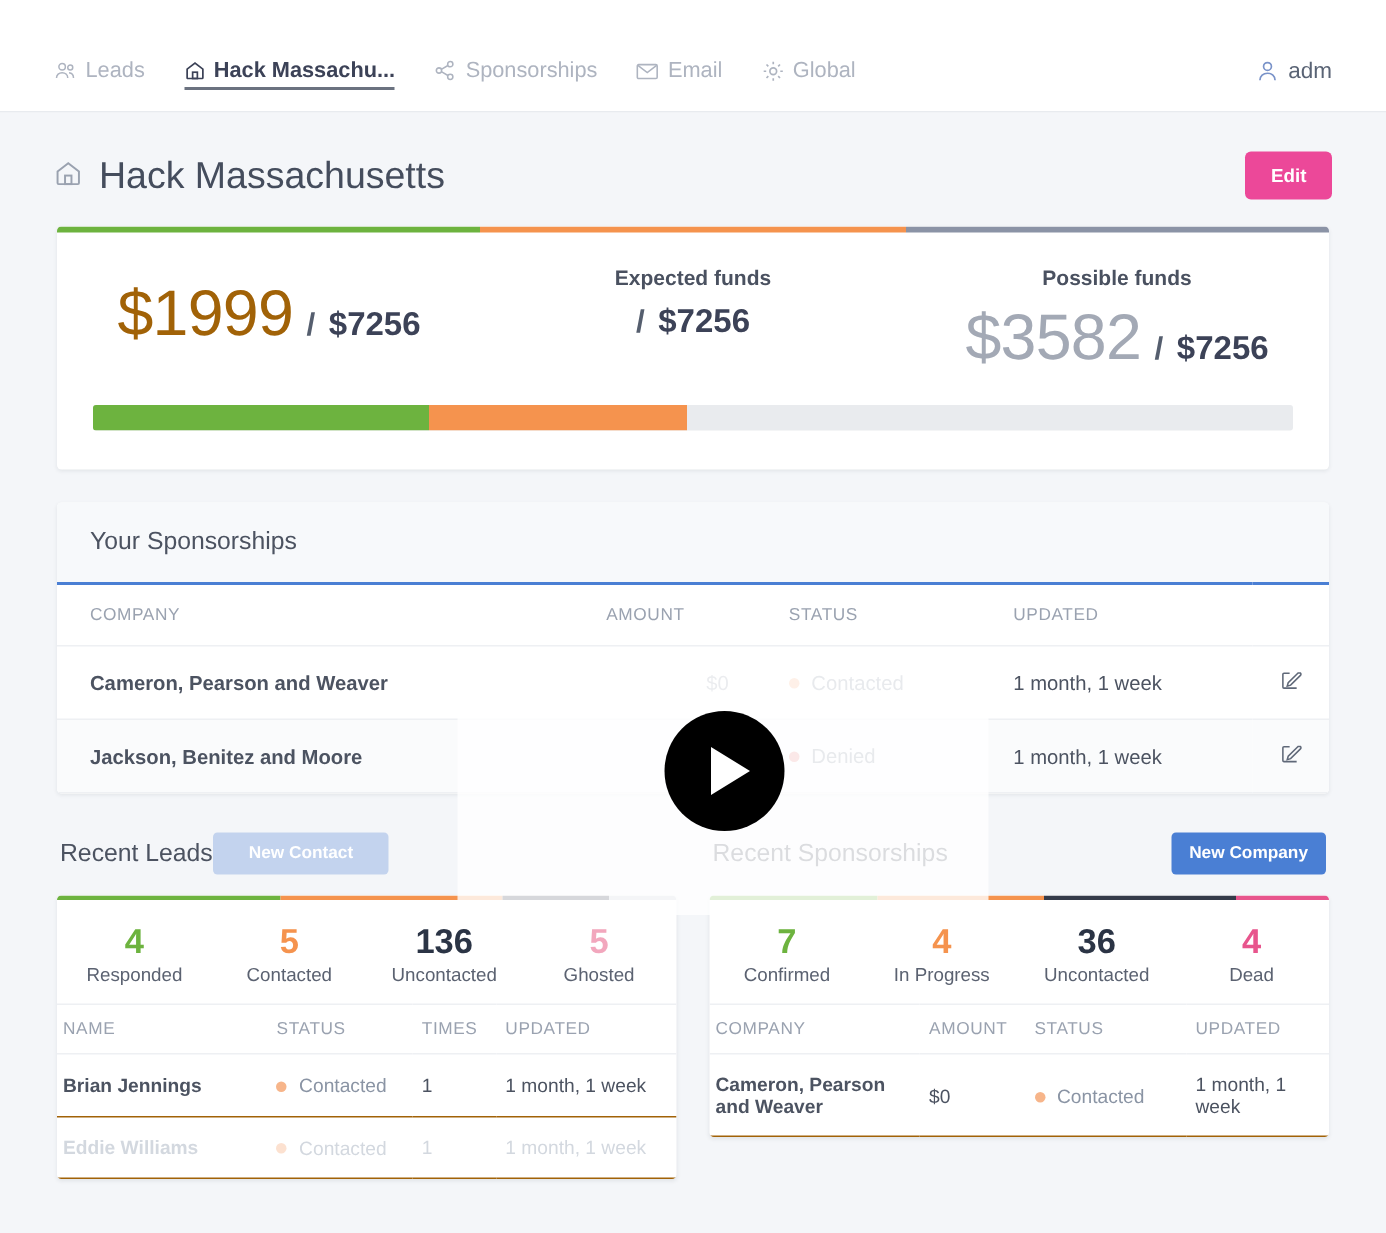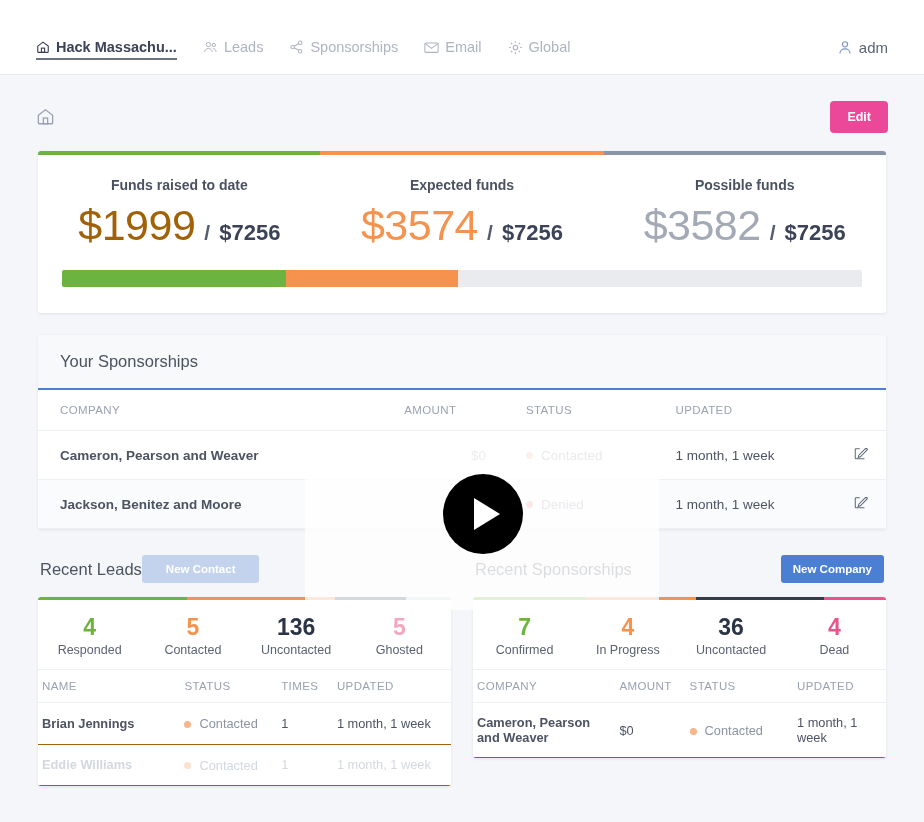--- a/index.html
+++ b/index.html
@@ -193,42 +193,42 @@
   }
 </style>
 </head>
 <body>
 
 <div class="page">
 
   <div class="topnav">
     <div class="nav-items">
 
-      <div class="nav-item active">
-        <span class="nav-ico">
-          <svg width="14" height="14" viewBox="0 0 16 16" fill="none" stroke="#3c4257" stroke-width="1.3">
-            <path d="M2 7l6-4.6L14 7v6.5a.6.6 0 0 1-.6.6H2.6a.6.6 0 0 1-.6-.6z"></path>
-            <rect x="6.2" y="9.3" width="3.6" height="4.8"></rect>
-          </svg>
-        </span>
-        <span>Hack Massachu...</span>
-      </div>
-
       <div class="nav-item">
         <span class="nav-ico">
           <svg width="15" height="14" viewBox="0 0 18 16" fill="none" stroke="#aeb4c0" stroke-width="1.2">
             <circle cx="6.5" cy="5" r="2.6"></circle>
             <path d="M2 14c0-2.6 2-4.2 4.5-4.2S11 11.4 11 14"></path>
             <circle cx="13" cy="5.6" r="2"></circle>
             <path d="M12 9.8c2 .2 3.6 1.6 3.6 4.2"></path>
           </svg>
         </span>
         <span>Leads</span>
       </div>
 
+      <div class="nav-item active">
+        <span class="nav-ico">
+          <svg width="14" height="14" viewBox="0 0 16 16" fill="none" stroke="#3c4257" stroke-width="1.3">
+            <path d="M2 7l6-4.6L14 7v6.5a.6.6 0 0 1-.6.6H2.6a.6.6 0 0 1-.6-.6z"></path>
+            <rect x="6.2" y="9.3" width="3.6" height="4.8"></rect>
+          </svg>
+        </span>
+        <span>Hack Massachu...</span>
+      </div>
+
       <div class="nav-item">
         <span class="nav-ico">
           <svg width="15" height="14" viewBox="0 0 16 16" fill="none" stroke="#aeb4c0" stroke-width="1.2">
             <circle cx="12.2" cy="3.2" r="2"></circle>
             <circle cx="3.6" cy="8" r="2"></circle>
             <circle cx="12.2" cy="12.8" r="2"></circle>
             <path d="M5.4 7.1l5-2.9M5.4 8.9l5 2.9"></path>
           </svg>
         </span>
         <span>Sponsorships</span>
@@ -267,44 +267,43 @@
   </div>
 
   <div class="title-row">
     <div class="page-title">
       <span>
         <svg width="19" height="19" viewBox="0 0 16 16" fill="none" stroke="#9aa2b0" stroke-width="1.1">
           <path d="M2 7l6-4.6L14 7v6.5a.6.6 0 0 1-.6.6H2.6a.6.6 0 0 1-.6-.6z"></path>
           <rect x="6.2" y="9.3" width="3.6" height="4.8"></rect>
         </svg>
       </span>
+      <span>Hack Massachusetts</span>
     </div>
     <button class="edit-btn">Edit</button>
   </div>
 
   <div class="card funds-card">
     <div class="funds-topbar">
       <i style="background: rgb(109, 179, 63); width: 33.3%;"></i>
       <i style="background: rgb(245, 147, 78); width: 33.4%;"></i>
       <i style="background: rgb(139, 147, 166); width: 33.3%;"></i>
     </div>
 
     <div class="funds-row">
       <div class="fund-col">
-        <div class="fund-label">Funds raised to date</div>
         <div class="fund-amounts">
           <span class="fund-big" style="color: #a16207;">$1999</span>
           <span class="fund-sep">/</span>
           <span class="fund-total">$7256</span>
         </div>
       </div>
       <div class="fund-col">
         <div class="fund-label">Expected funds</div>
         <div class="fund-amounts">
-          <span class="fund-big" style="color: rgb(245, 147, 78);">$3574</span>
           <span class="fund-sep">/</span>
           <span class="fund-total">$7256</span>
         </div>
       </div>
       <div class="fund-col">
         <div class="fund-label">Possible funds</div>
         <div class="fund-amounts">
           <span class="fund-big" style="color: rgb(163, 169, 181);">$3582</span>
           <span class="fund-sep">/</span>
           <span class="fund-total">$7256</span>

